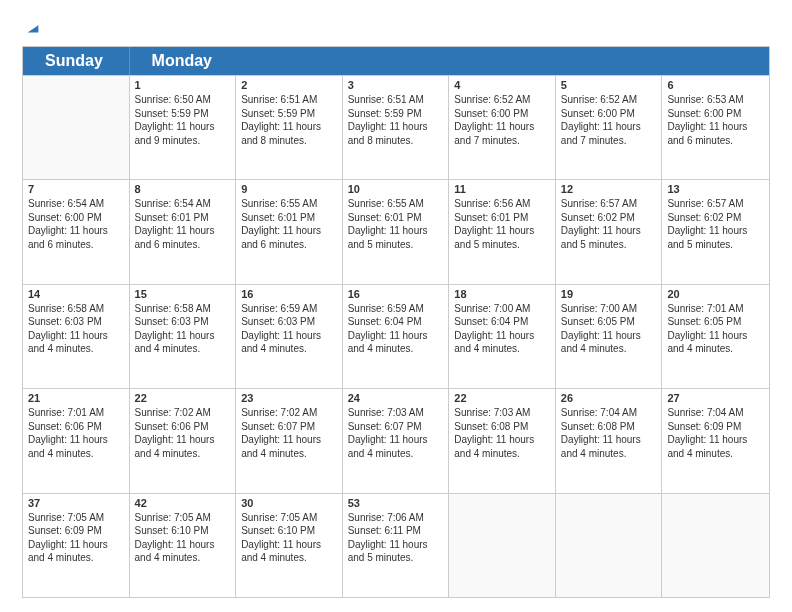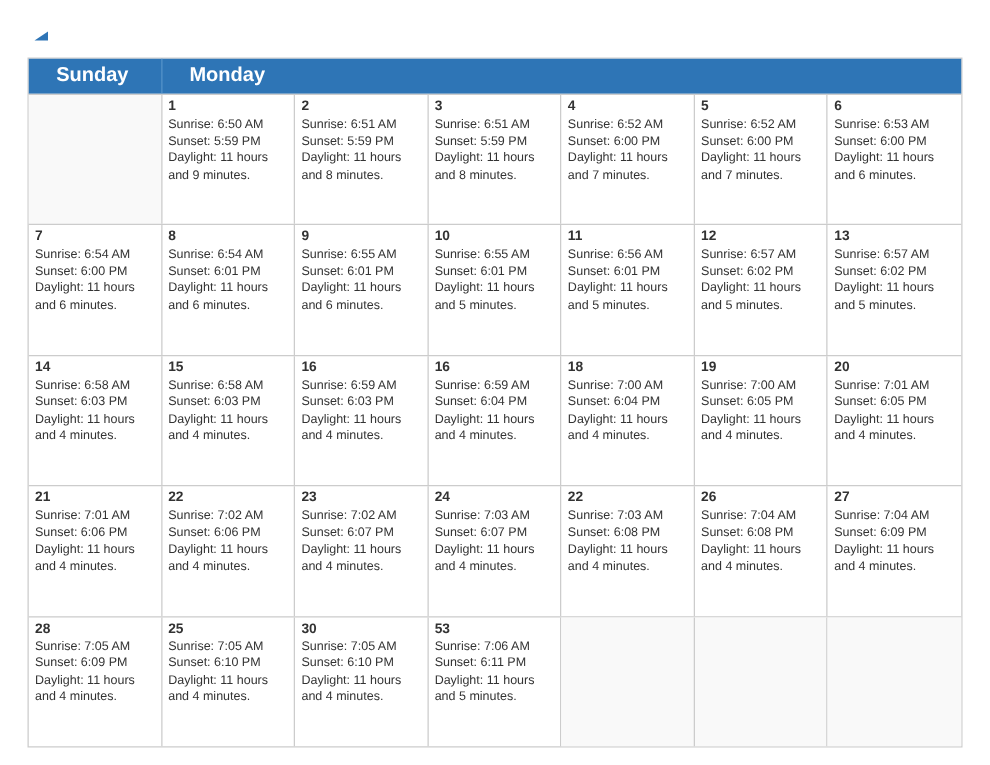--- a/index.html
+++ b/index.html
@@ -248,25 +248,25 @@
             <div class="day-num">26</div>
             <div class="cell-text">Sunrise: 7:04 AM<br>Sunset: 6:08 PM<br>Daylight: 11 hours and 4 minutes.</div>
           </div>
           <div class="cal-cell">
             <div class="day-num">27</div>
             <div class="cell-text">Sunrise: 7:04 AM<br>Sunset: 6:09 PM<br>Daylight: 11 hours and 4 minutes.</div>
           </div>
         </div>
         <div class="cal-row">
           <div class="cal-cell">
-            <div class="day-num">28</div>
+            <div class="day-num">37</div>
             <div class="cell-text">Sunrise: 7:05 AM<br>Sunset: 6:09 PM<br>Daylight: 11 hours and 4 minutes.</div>
           </div>
           <div class="cal-cell">
-            <div class="day-num">25</div>
+            <div class="day-num">42</div>
             <div class="cell-text">Sunrise: 7:05 AM<br>Sunset: 6:10 PM<br>Daylight: 11 hours and 4 minutes.</div>
           </div>
           <div class="cal-cell">
             <div class="day-num">30</div>
             <div class="cell-text">Sunrise: 7:05 AM<br>Sunset: 6:10 PM<br>Daylight: 11 hours and 4 minutes.</div>
           </div>
           <div class="cal-cell">
             <div class="day-num">53</div>
             <div class="cell-text">Sunrise: 7:06 AM<br>Sunset: 6:11 PM<br>Daylight: 11 hours and 5 minutes.</div>
           </div>

